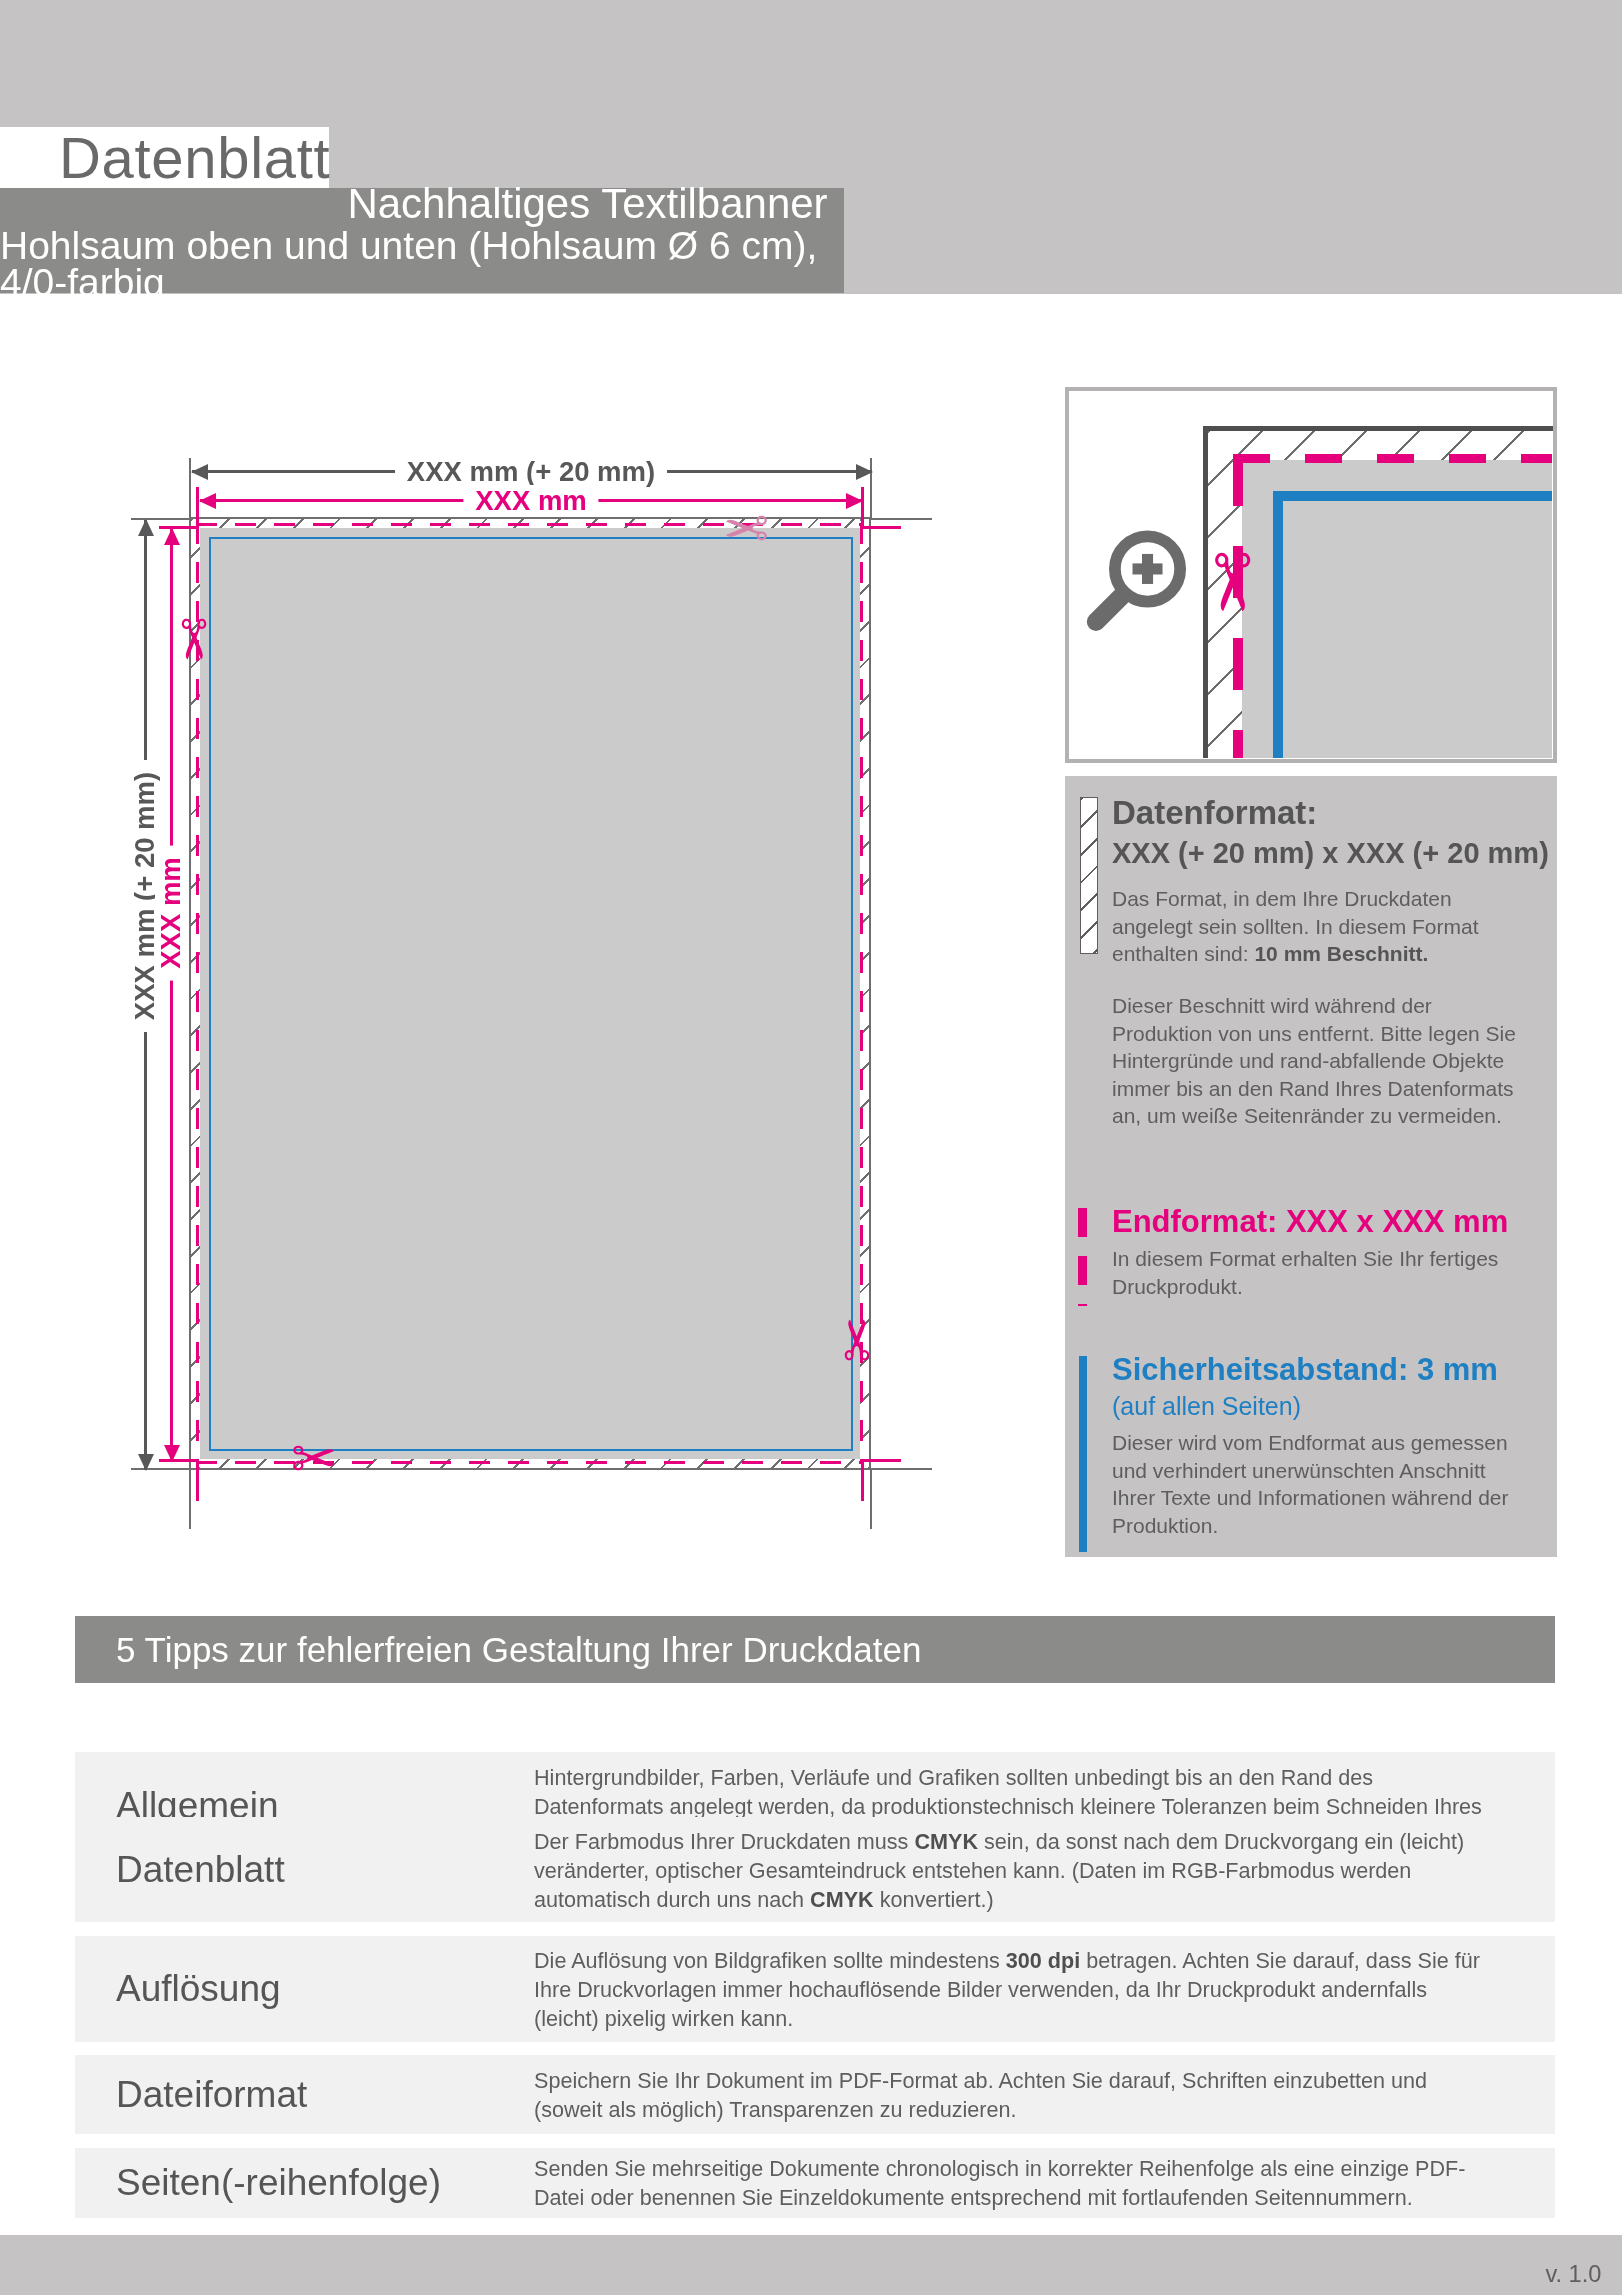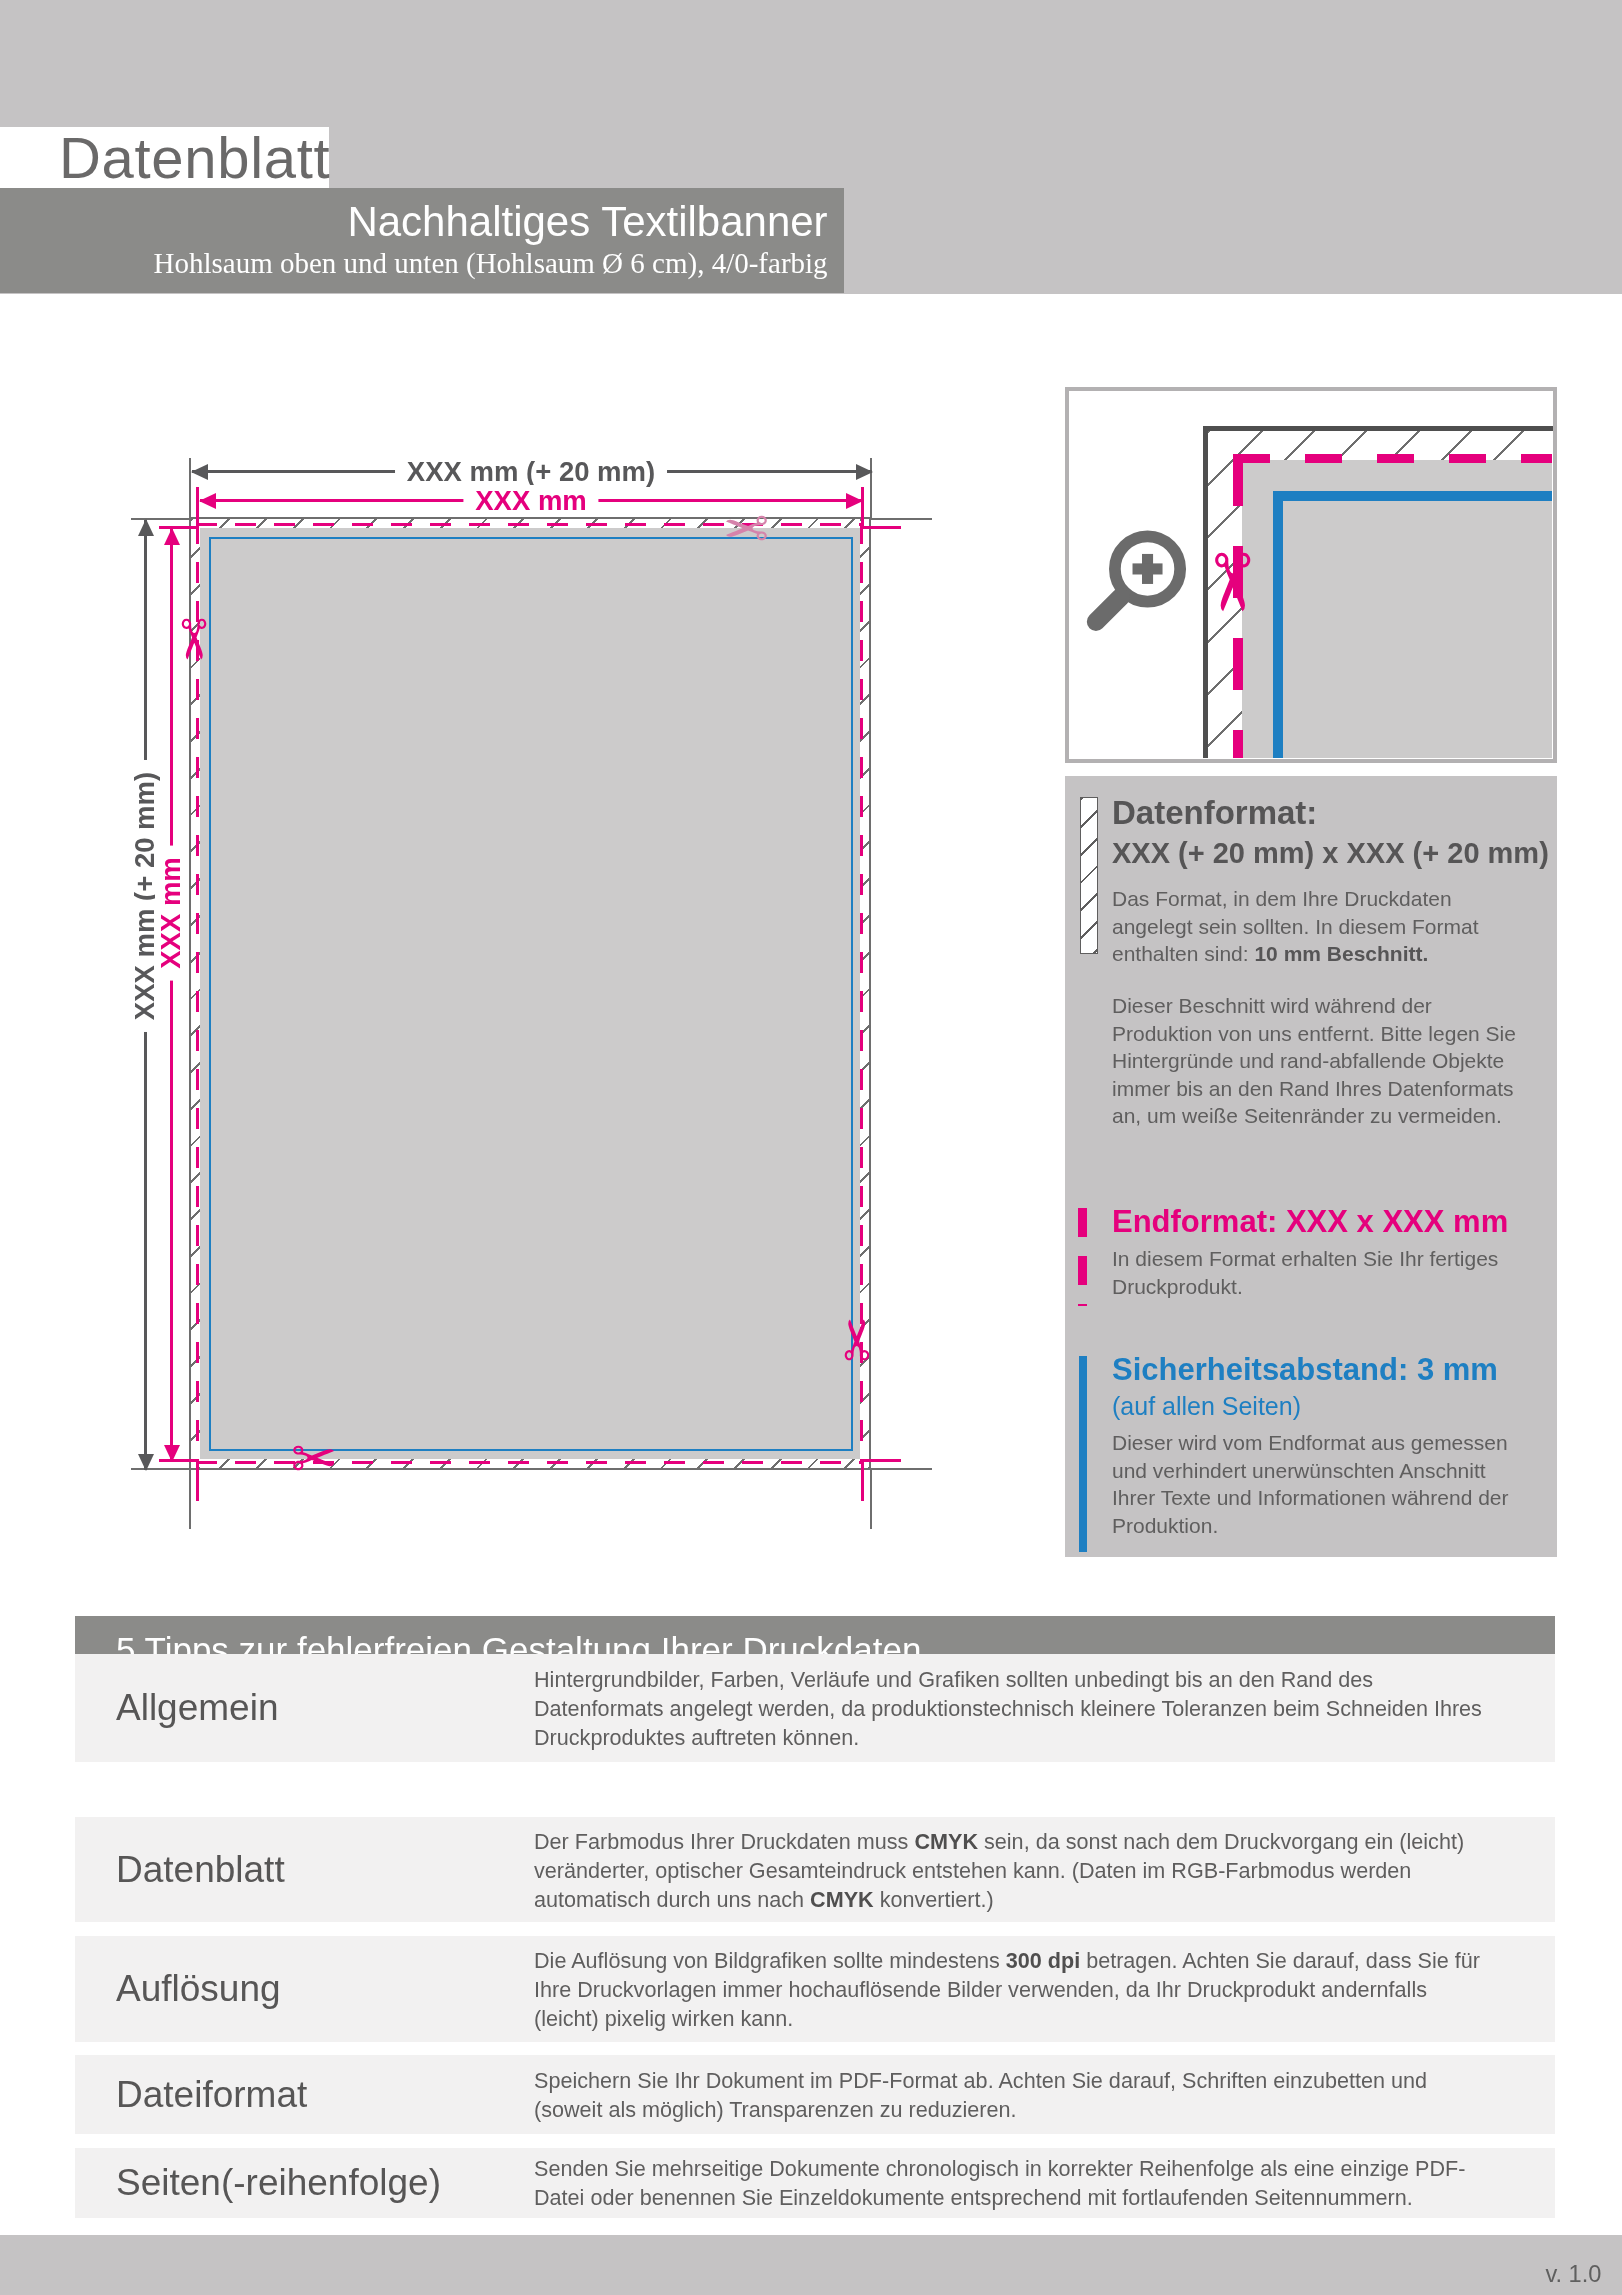--- a/index.html
+++ b/index.html
@@ -9,21 +9,21 @@
 
   
   .band-light{left:0;top:0;width:1623px;height:294px;background:#c5c3c4;}
   .datenblatt-box{left:0;top:127px;width:329px;height:61px;background:#ffffff;
                   display:flex;align-items:center;}
   .datenblatt-box span{margin-left:59px;font-size:58px;color:#6a6969;letter-spacing:0.7px;}
   .band-dark{left:0;top:188px;width:844px;height:105px;background:#8b8b89;color:#fff;
              display:flex;flex-direction:column;align-items:flex-end;justify-content:center;
              box-sizing:border-box;padding-right:16.4px;}
   .band-dark .title{font-size:42px;line-height:46px;}
-  .band-dark .subtitle{font-size:29px;line-height:37px;font-family:Liberation Serif, serif;}
+  .band-dark .subtitle{font-size:39px;line-height:37px;}
 
   
   .df-rect{left:189px;top:517px;width:682px;height:953px;border:2px solid #6e6e6e;box-sizing:border-box;}
   .hatch{background:repeating-linear-gradient(135deg,#6e6e6e 0 2px,transparent 2px 26px);}
   .hatch-top{left:191px;top:519px;width:679px;height:9.2px;}
   .hatch-bottom{left:191px;top:1459px;width:679px;height:9.2px;}
   .hatch-left{left:191px;top:519px;width:9.2px;height:949px;}
   .hatch-right{left:860px;top:519px;width:9.2px;height:949px;}
   .banner-fill{left:200px;top:528px;width:660px;height:931px;background:#cccbcb;}
   .cut-h{height:3.3px;background:repeating-linear-gradient(90deg,#e5007d 0 21px,transparent 21px 39px);}
@@ -193,21 +193,21 @@
     <div class="abs safe-chip"></div>
     <div class="abs safe-head" style="left:47px;top:576px;">Sicherheitsabstand: 3 mm</div>
     <div class="abs safe-sub" style="left:47px;top:616px;">(auf allen Seiten)</div>
     <div class="abs p-body" style="left:47px;top:653px;width:422px;">Dieser wird vom Endformat aus gemessen und verhindert unerwünschten Anschnitt Ihrer Texte und Informationen während der Produktion.</div>
   </div>
 
   <div class="abs tips-bar">
     <span>5 Tipps zur fehlerfreien Gestaltung Ihrer Druckdaten</span>
   </div>
 
-  <div class="abs tip-row" style="top:1654px;height:108px;">
+  <div class="abs tip-row" style="top:1752px;height:108px;">
     <div class="tip-label">Allgemein</div>
     <div class="tip-text"><span>Hintergrundbilder, Farben, Verläufe und Grafiken sollten unbedingt bis an den Rand des Datenformats angelegt werden, da produktionstechnisch kleinere Toleranzen beim Schneiden Ihres Druckproduktes auftreten können.</span><b></b><span></span><b></b><span></span></div>
   </div>
 
   <div class="abs tip-row" style="top:1817px;height:105px;">
     <div class="tip-label">Datenblatt</div>
     <div class="tip-text"><span>Der Farbmodus Ihrer Druckdaten muss </span><b>CMYK</b><span> sein, da sonst nach dem Druckvorgang ein (leicht) veränderter, optischer Gesamteindruck entstehen kann. (Daten im RGB-Farbmodus werden automatisch durch uns nach </span><b>CMYK</b><span> konvertiert.)</span></div>
   </div>
 
   <div class="abs tip-row" style="top:1936px;height:106px;">

